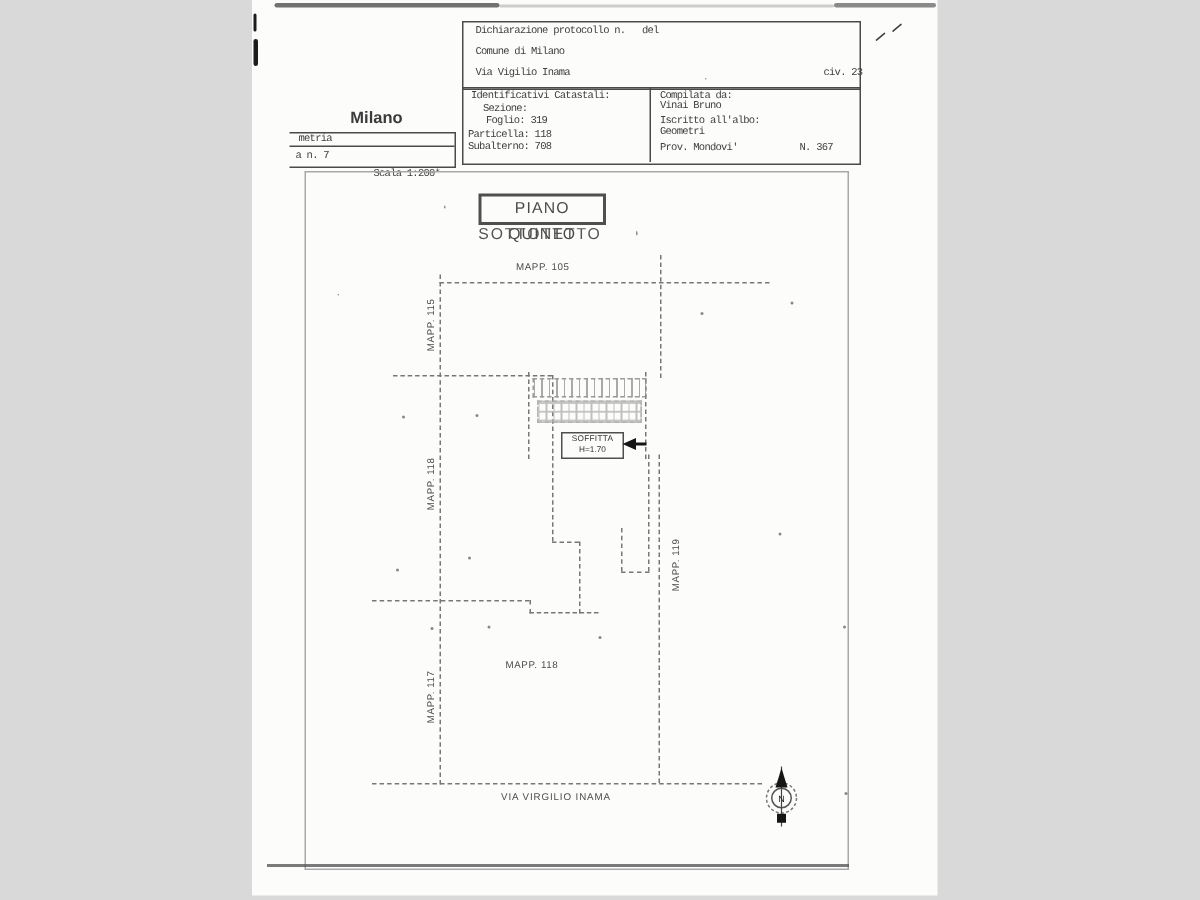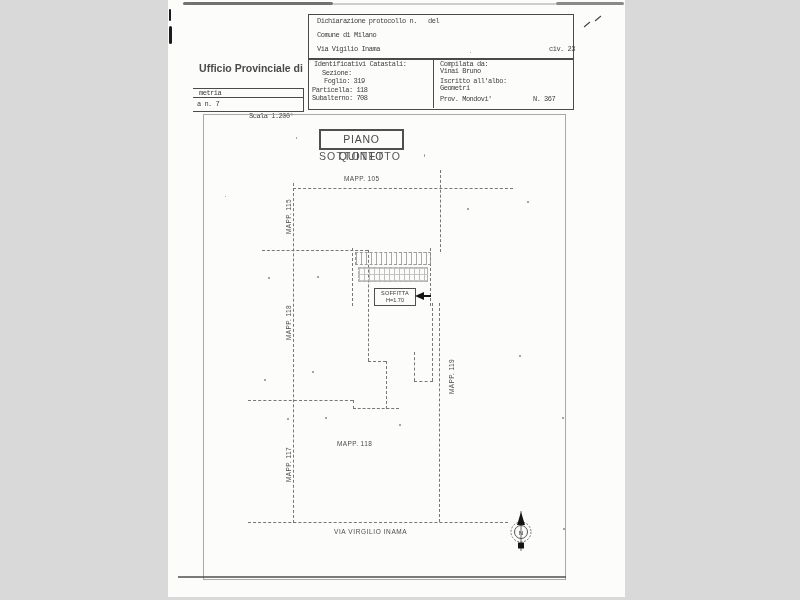--- a/index.html
+++ b/index.html
@@ -24,21 +24,21 @@
   <div class="page"></div>
 
   <div class="smudge" style="left:183px;top:2px;width:150px;height:3px;background:#4f4f4f;opacity:.8;"></div>
   <div class="smudge" style="left:333px;top:3px;width:223px;height:2px;background:#949494;opacity:.45;"></div>
   <div class="smudge" style="left:556px;top:2px;width:68px;height:3px;background:#5a5a5a;opacity:.7;"></div>
   <div class="smudge" style="left:169px;top:9px;width:2px;height:12px;background:#1c1c1c;"></div>
   <div class="smudge" style="left:169px;top:26px;width:3px;height:18px;background:#1c1c1c;"></div>
   <div class="smudge" style="left:583px;top:24px;width:8px;height:1px;background:#3d3d3d;transform:rotate(-40deg);"></div>
   <div class="smudge" style="left:594px;top:18px;width:8px;height:1px;background:#3d3d3d;transform:rotate(-40deg);"></div>
 
-  <div class="agency" style="left:158px;top:62px;width:186px;font-size:10.5px;font-weight:bold;color:#4a4a4a;">Ufficio Provinciale di</div>
+  <div class="agency" style="left:158px;top:73px;width:186px;font-size:11px;font-weight:bold;">Milano</div>
 
   <div style="position:absolute;left:193px;top:88px;width:110px;height:22px;border-top:1px solid #4a4a4a;border-right:1px solid #4a4a4a;border-bottom:1px solid #4a4a4a;"></div>
   <div style="position:absolute;left:193px;top:97px;width:110px;border-top:1px solid #4a4a4a;"></div>
   <div class="mono" style="left:199px;top:89px;">metria</div>
   <div class="mono" style="left:197px;top:100px;">a n. 7</div>
   <div class="mono" style="left:249px;top:100px;margin-top:12px;">Scala 1:200*</div>
 
   <div class="box" style="left:308px;top:14px;width:264px;height:44px;"></div>
   <div class="mono" style="left:317px;top:17px;">Dichiarazione protocollo n.</div>
   <div class="mono" style="left:428px;top:17px;">del</div>

